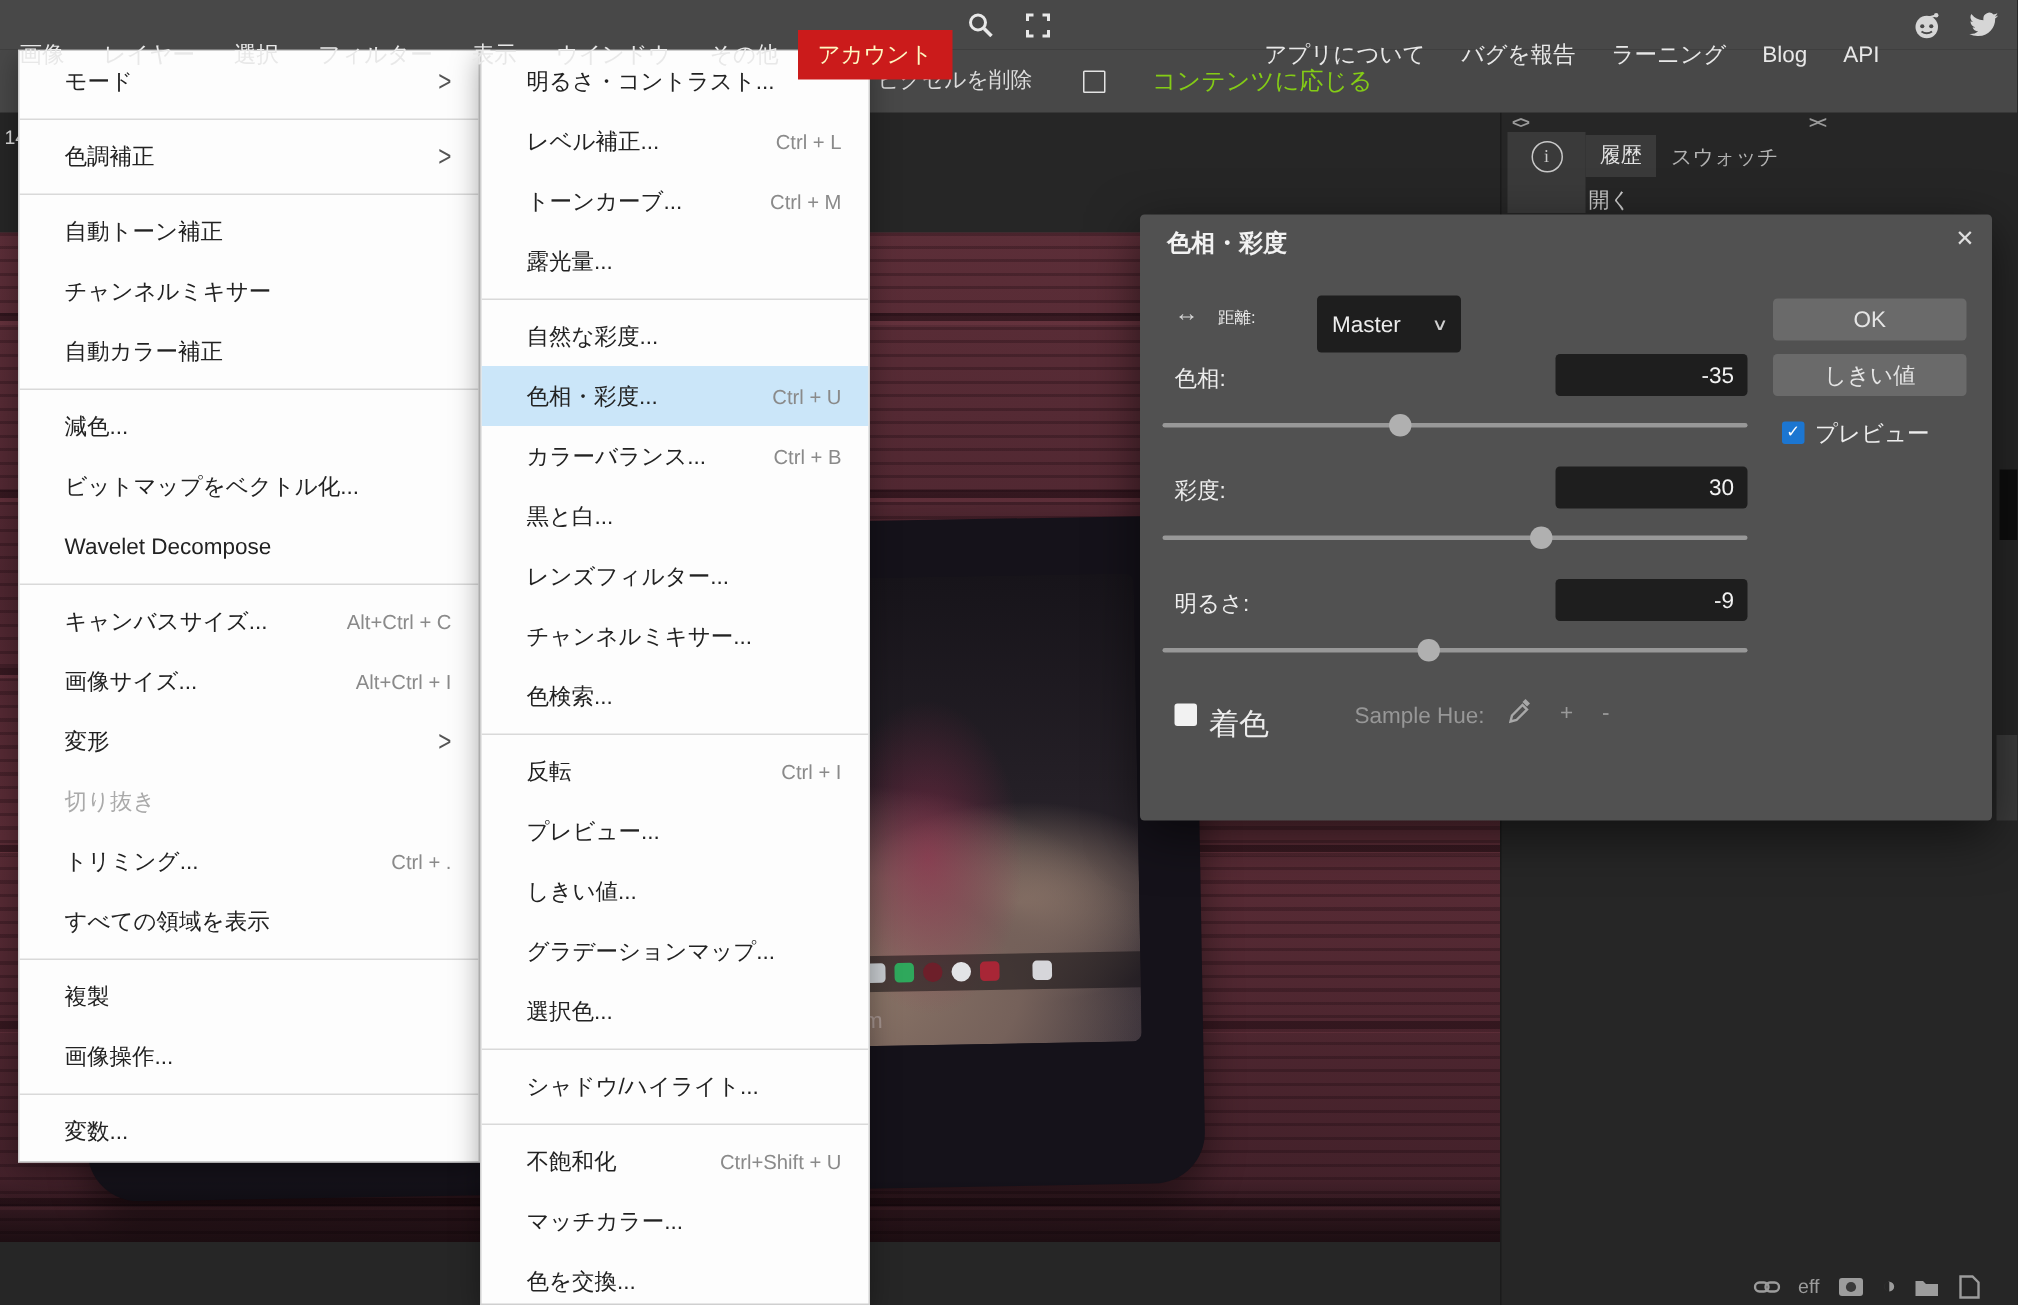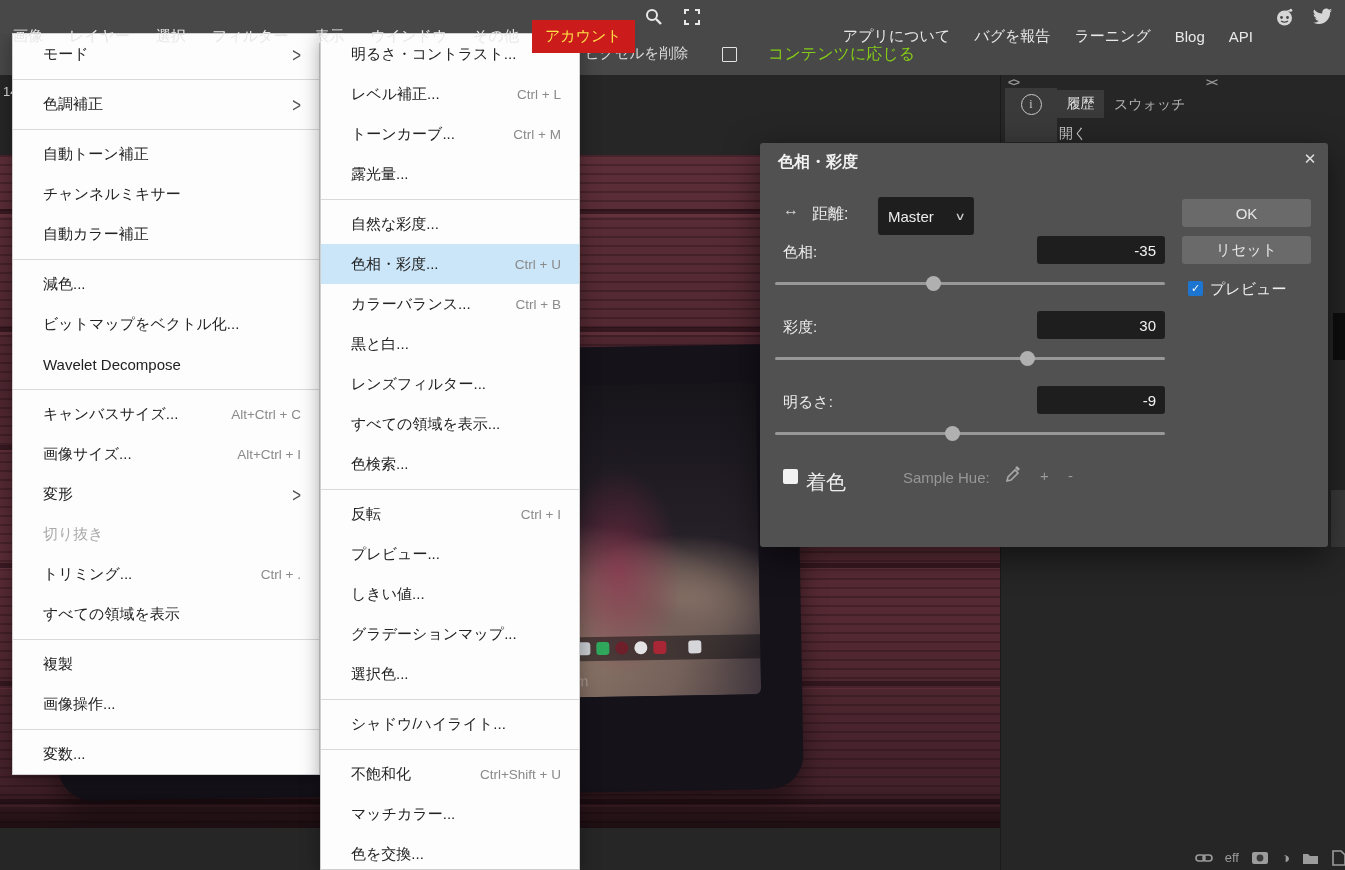--- a/index.html
+++ b/index.html
@@ -3,21 +3,21 @@
 <meta charset="utf-8">
 <style>
   html,body{margin:0;padding:0;}
   body{font-family:"Liberation Sans","DejaVu Sans",sans-serif;background:#272727;}
   #app{position:relative;width:1345px;height:870px;overflow:hidden;background:#272727;}
   .abs{position:absolute;}
 
   
   #menubar{left:0;top:0;width:1345px;height:33px;background:#484848;display:flex;align-items:center;z-index:60;}
   .mb-item{color:#e8e8e8;font-size:15px;padding:0 13px;height:33px;display:flex;align-items:center;cursor:default;white-space:nowrap;margin-top:40px;}
-  .mb-item.red{background:#cb1b1b;color:#fde047;}
+  .mb-item.red{background:#cb1b1b;color:#fef9c3;}
   .mb-iconbtn{width:22px;height:33px;display:flex;align-items:center;justify-content:center;margin:0 8px;}
   .mb-right{margin-left:auto;display:flex;align-items:center;}
   .mb-right .mb-item{padding:0 12px;}
   svg{display:block;}
 
   
   #optionsbar{left:0;top:33px;width:1345px;height:42px;background:#484848;z-index:5;}
   #opt-del{left:585px;top:11px;color:#dcdcdc;font-size:14.5px;}
   #opt-chk{left:722px;top:14px;width:13px;height:13px;border:1.5px solid #e3e3e3;background:transparent;border-radius:1px;}
   #opt-ca{left:768px;top:11px;color:#84cc16;font-size:16px;}
@@ -48,41 +48,41 @@
   .collapse{color:#9a9a9a;font-size:11px;font-weight:bold;letter-spacing:-1px;}
   #icon-tile{left:4px;top:13px;width:52px;height:54px;background:#3a3a3a;}
   #info-glyph{margin:6px auto 0;width:19px;height:19px;border:1.6px solid #c9c9c9;border-radius:50%;color:#c9c9c9;font-size:12px;line-height:19px;text-align:center;font-family:"Liberation Serif","DejaVu Serif",serif;}
   #partial-icon{left:14px;top:56px;width:16px;height:8px;border-bottom:2px solid #b5b5b5;}
   #partial-icon::after{content:"";position:absolute;right:-1px;top:0;width:2px;height:10px;background:#b5b5b5;}
   #tab-history{left:56px;top:15px;width:47px;height:28px;background:#3a3a3a;color:#e3e3e3;font-size:14px;display:flex;align-items:center;justify-content:center;}
   #tab-swatches{left:113px;top:21px;color:#b3b3b3;font-size:14px;}
   #hist-open{left:58px;top:50px;color:#c9c9c9;font-size:14px;}
   #sliver-dark{left:332px;top:238px;width:13px;height:47px;background:#0e0e0e;}
   #sliver-light{left:330px;top:415px;width:15px;height:57px;background:#3b3b3b;}
-  #lfooter{left:0;top:770px;width:345px;height:25px;display:flex;align-items:center;justify-content:flex-end;gap:12px;padding-right:0;box-sizing:border-box;color:#9c9c9c;}
+  #lfooter{left:0;top:770px;width:345px;height:25px;display:flex;align-items:center;justify-content:flex-end;gap:12px;padding-right:26px;box-sizing:border-box;color:#9c9c9c;}
   #eff-label{font-size:13px;color:#9c9c9c;}
 
   
   .wmenu{background:#fdfdfd;border:1px solid #cfcfcf;box-shadow:0 5px 18px rgba(0,0,0,.35);z-index:40;box-sizing:border-box;}
   #imenu{left:12px;top:33px;width:308px;}
   #amenu{left:320px;top:33px;width:260px;height:837px;overflow:hidden;}
   .mi{height:40px;display:flex;align-items:center;padding:0 18px 0 30px;font-size:15px;color:#222;white-space:nowrap;}
   .mi .sc{margin-left:auto;color:#8a8a8a;font-size:13.5px;}
   .mi .ar{margin-left:auto;color:#555;font-size:15px;transform:scaleY(1.3);}
   .mi.dis{color:#aaa;}
   .mi.hl{background:#cbe6f9;}
   .msep{height:10px;position:relative;}
   .msep::after{content:"";position:absolute;left:0;right:0;top:50%;border-top:1px solid #d9d9d9;}
 
   
   #dialog{left:760px;top:143px;width:568px;height:404px;background:#515151;border-radius:3px;box-shadow:0 10px 34px rgba(0,0,0,.55);z-index:50;color:#ededed;}
   #dlg-title{left:18px;top:9px;font-size:16px;font-weight:bold;color:#f2f2f2;}
   #dlg-close{left:540px;top:7px;font-size:15px;color:#e0e0e0;width:20px;height:20px;text-align:center;}
   #dlg-move{left:23px;top:58px;font-size:16px;color:#d5d5d5;}
-  #dlg-range-label{left:52px;top:61px;font-size:16px;}
+  #dlg-range-label{left:52px;top:61px;font-size:11px;}
   #dlg-select{left:118px;top:54px;width:96px;height:38px;background:#1e1e1e;border-radius:3px;display:flex;align-items:center;justify-content:space-between;padding:0 10px;box-sizing:border-box;font-size:15px;color:#ececec;}
   #dlg-select .chev{font-size:11px;color:#cfcfcf;transform:scaleX(1.4);}
   .dlg-btn{left:422px;width:129px;height:28px;background:#6a6a6a;border-radius:3px;display:flex;align-items:center;justify-content:center;font-size:15px;color:#e5e5e5;}
   #btn-ok{top:56px;}
   #btn-reset{top:93px;}
   #prev-chk{left:428px;top:138px;width:15px;height:15px;background:#1c76d1;border-radius:2px;color:#fff;font-size:11px;line-height:15px;text-align:center;}
   #prev-label{left:450px;top:137px;font-size:15px;}
   .fld-label{left:23px;font-size:15px;}
   .fld{left:277px;width:128px;height:28px;background:#1e1e1e;border-radius:3px;color:#f2f2f2;font-size:15px;display:flex;align-items:center;justify-content:flex-end;padding-right:9px;box-sizing:border-box;}
   .track{left:15px;width:390px;height:3px;background:#989898;border-radius:2px;}
@@ -308,21 +308,21 @@
         <span>カラーバランス...</span>
         <span class="sc">Ctrl + B</span>
       </div>
     <div class="mi">
         <span>黒と白...</span>
       </div>
     <div class="mi">
         <span>レンズフィルター...</span>
       </div>
     <div class="mi">
-        <span>すべての領域を表示...</span>
+        <span>チャンネルミキサー...</span>
       </div>
     <div class="mi">
         <span>色検索...</span>
       </div>
     <div class="msep"></div>
     <div class="mi">
         <span>反転</span>
         <span class="sc">Ctrl + I</span>
       </div>
     <div class="mi">
@@ -358,21 +358,21 @@
     <div class="abs" id="dlg-title">色相・彩度</div>
     <div class="abs" id="dlg-close">✕</div>
 
     <div class="abs" id="dlg-move">↔</div>
     <div class="abs" id="dlg-range-label">距離:</div>
     <div class="abs" id="dlg-select">
       <span>Master</span>
       <span class="chev">∨</span>
     </div>
     <div class="abs dlg-btn" id="btn-ok">OK</div>
-    <div class="abs dlg-btn" id="btn-reset">リセット</div>
+    <div class="abs dlg-btn" id="btn-reset">しきい値</div>
     <div class="abs" id="prev-chk">✓</div>
     <div class="abs" id="prev-label">プレビュー</div>
 
     <div class="abs fld-label" id="hue-label">色相:</div>
     <div class="abs fld" id="hue-fld">-35</div>
     <div class="abs track" id="hue-track">
         <span class="thumb" id="hue-thumb"></span>
       </div>
 
     <div class="abs fld-label" id="sat-label">彩度:</div>

